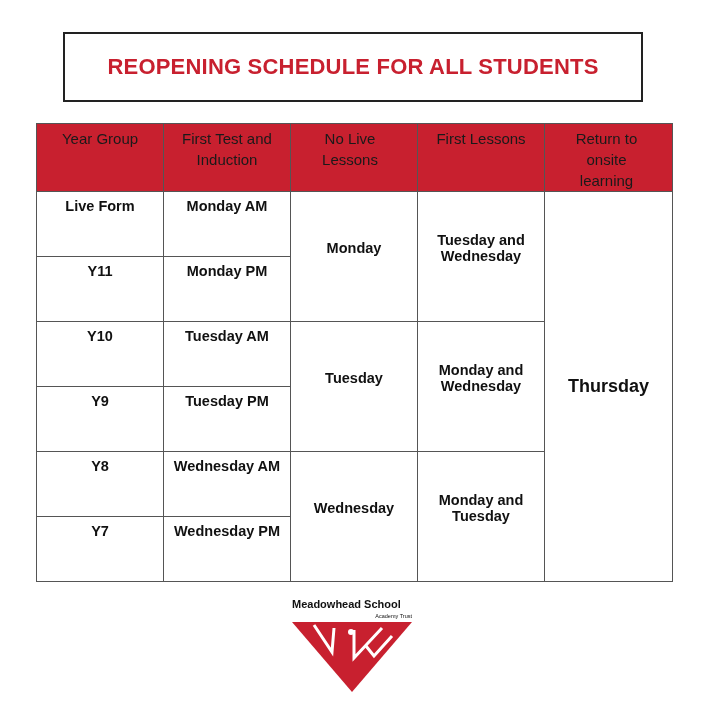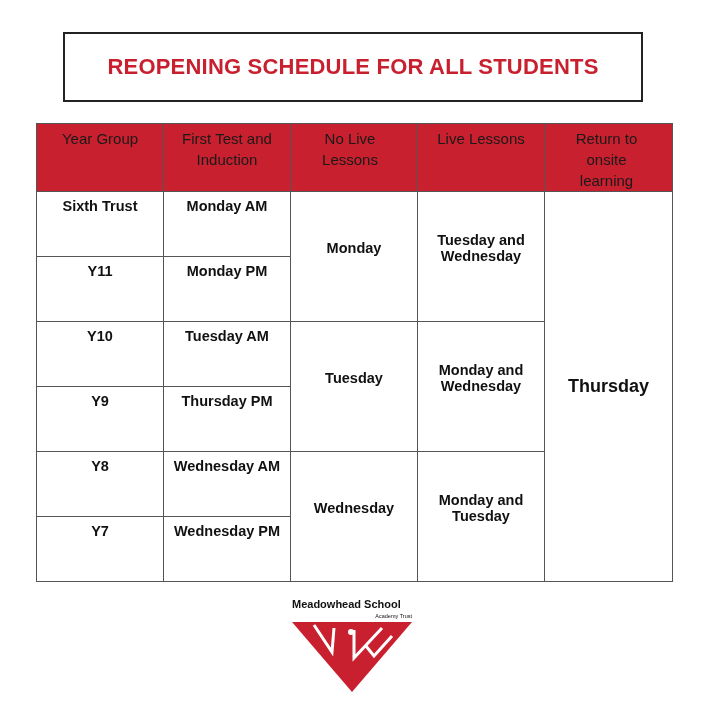--- a/index.html
+++ b/index.html
@@ -30,45 +30,45 @@
       <col style="width:127px">
       <col style="width:127px">
       <col style="width:127px">
       <col style="width:128px">
   </colgroup>
   <thead>
     <tr>
       <th>Year Group</th>
       <th style="padding-left:14px;padding-right:14px;text-align:center;">First Test and Induction</th>
       <th style="padding-left:30px;padding-right:38px;">No Live Lessons</th>
-      <th>Live Lessons</th>
+      <th>First Lessons</th>
       <th style="padding-left:22px;padding-right:26px;">Return to onsite learning</th>
     </tr>
   </thead>
   <tbody>
     <tr>
-      <td class="cell">Sixth Trust</td>
+      <td class="cell">Live Form</td>
       <td class="cell">Monday AM</td>
       <td class="mid" rowspan="2">Monday</td>
       <td class="mid" rowspan="2" style="padding-left:14px;padding-right:14px;">Tuesday and Wednesday</td>
       <td class="big" rowspan="6">Thursday</td>
     </tr>
     <tr>
       <td class="cell">Y11</td>
       <td class="cell">Monday PM</td>
     </tr>
     <tr>
       <td class="cell">Y10</td>
       <td class="cell">Tuesday AM</td>
       <td class="mid" rowspan="2">Tuesday</td>
       <td class="mid" rowspan="2" style="padding-left:14px;padding-right:14px;">Monday and Wednesday</td>
     </tr>
     <tr>
       <td class="cell">Y9</td>
-      <td class="cell">Thursday PM</td>
+      <td class="cell">Tuesday PM</td>
     </tr>
     <tr>
       <td class="cell">Y8</td>
       <td class="cell">Wednesday AM</td>
       <td class="mid" rowspan="2">Wednesday</td>
       <td class="mid" rowspan="2" style="padding-left:14px;padding-right:14px;">Monday and Tuesday</td>
     </tr>
     <tr>
       <td class="cell">Y7</td>
       <td class="cell">Wednesday PM</td>

